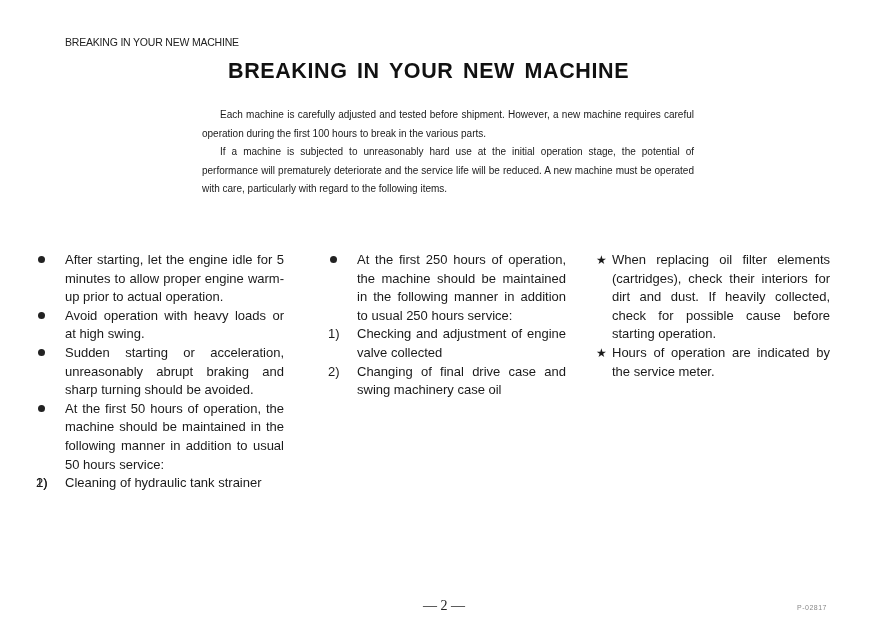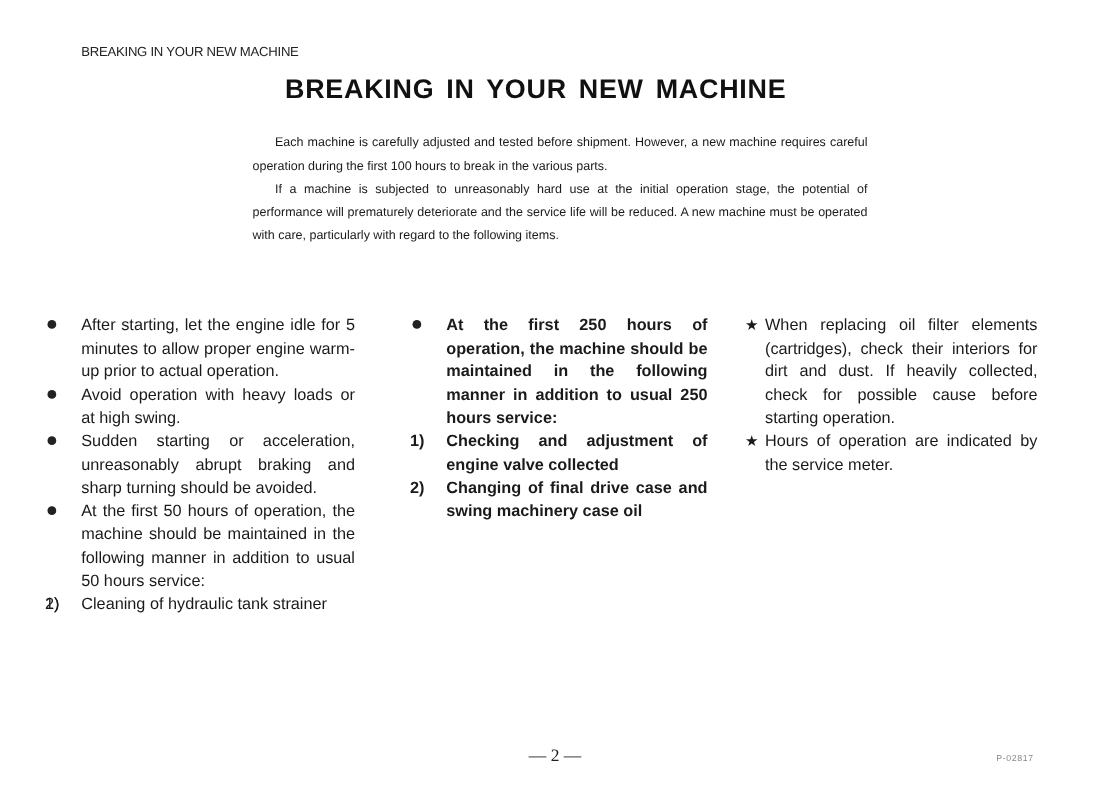--- a/index.html
+++ b/index.html
@@ -6,21 +6,21 @@
   body { width:896px; height:640px; background:#ffffff; position:relative; overflow:hidden;
          font-family:"Liberation Sans", sans-serif; color:#1a1a1a; }
   .running-head { position:absolute; left:65px; top:36px; font-size:10.5px; letter-spacing:-0.2px; color:#222; }
   .title { position:absolute; left:228px; top:59px; width:440px; font-size:21.5px; font-weight:bold;
            letter-spacing:0.6px; word-spacing:3px; white-space:nowrap; color:#111; }
   .intro { position:absolute; left:202px; top:106px; width:492px; font-size:10px; line-height:18.6px;
            text-align:justify; color:#1a1a1a; }
   .intro p { margin:0; text-indent:18px; }
   .col { position:absolute; top:251px; font-size:13px; line-height:18.6px; color:#1a1a1a; }
   .col1 { left:36px; width:248px; }
-  .col2 { left:328px; width:238px;font-weight:bold; }
+  .col2 { left:328px; width:238px; }
   .col3 { left:596px; width:234px; }
   .item { position:relative; padding-left:30px; text-align:justify; margin:0; }
   .item .mark { position:absolute; left:0; top:0; width:28px; text-align:left; }
   .col1 .item, .col2 .item { padding-left:29px; }
   .col3 .item { padding-left:16px; }
   .dot { display:inline-block; width:7px; height:7px; border-radius:50%; background:#222; margin-left:2px; vertical-align:1px; }
   .num { font-size:13px; }
   .star { font-size:12px; }
   .page-num { position:absolute; left:423px; top:598px; font-family:"Liberation Serif", serif; font-size:14px; color:#222; }
   .doc-code { position:absolute; left:797px; top:604px; font-size:7px; color:#888; letter-spacing:0.5px; }

